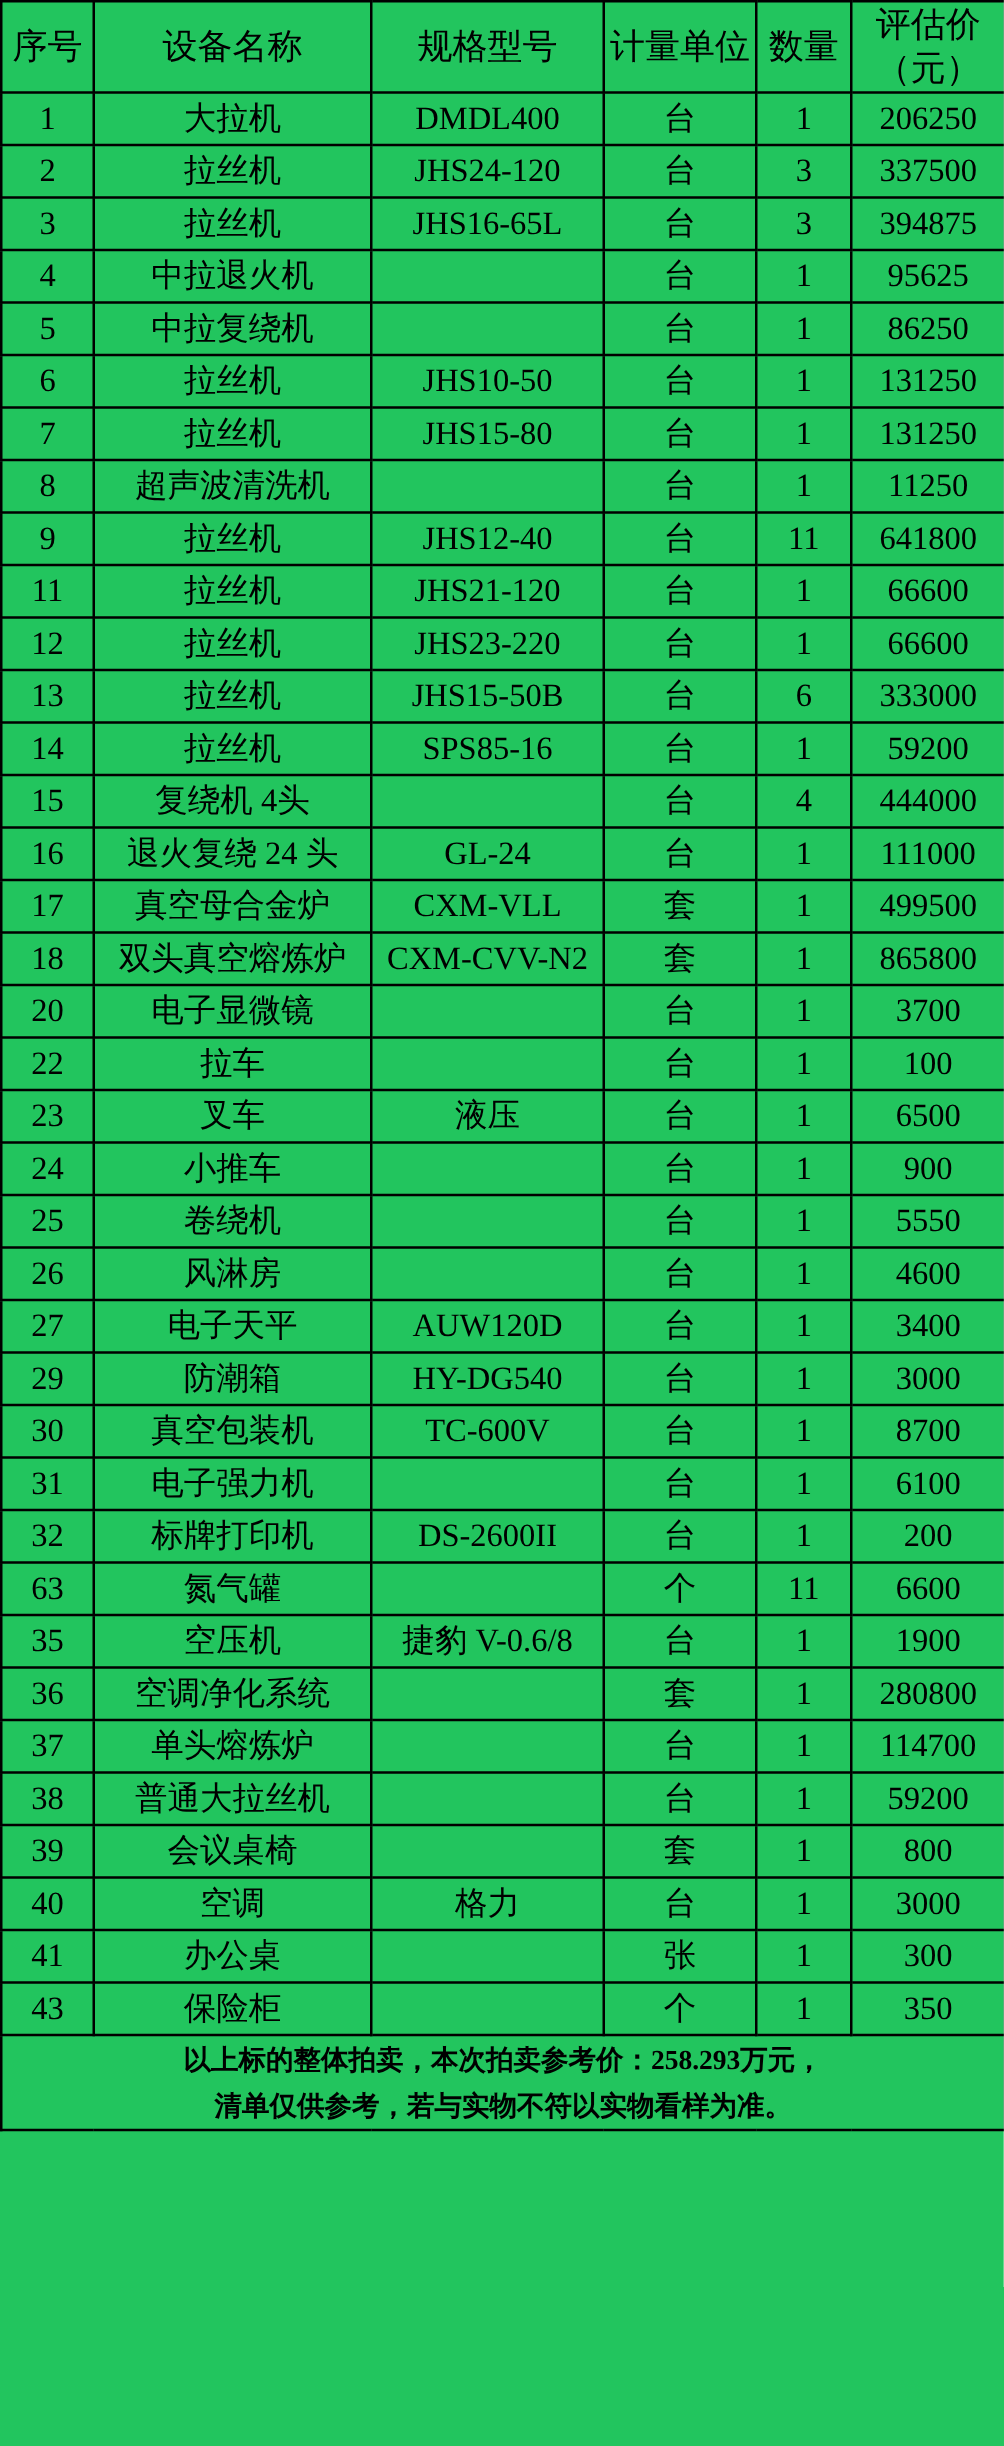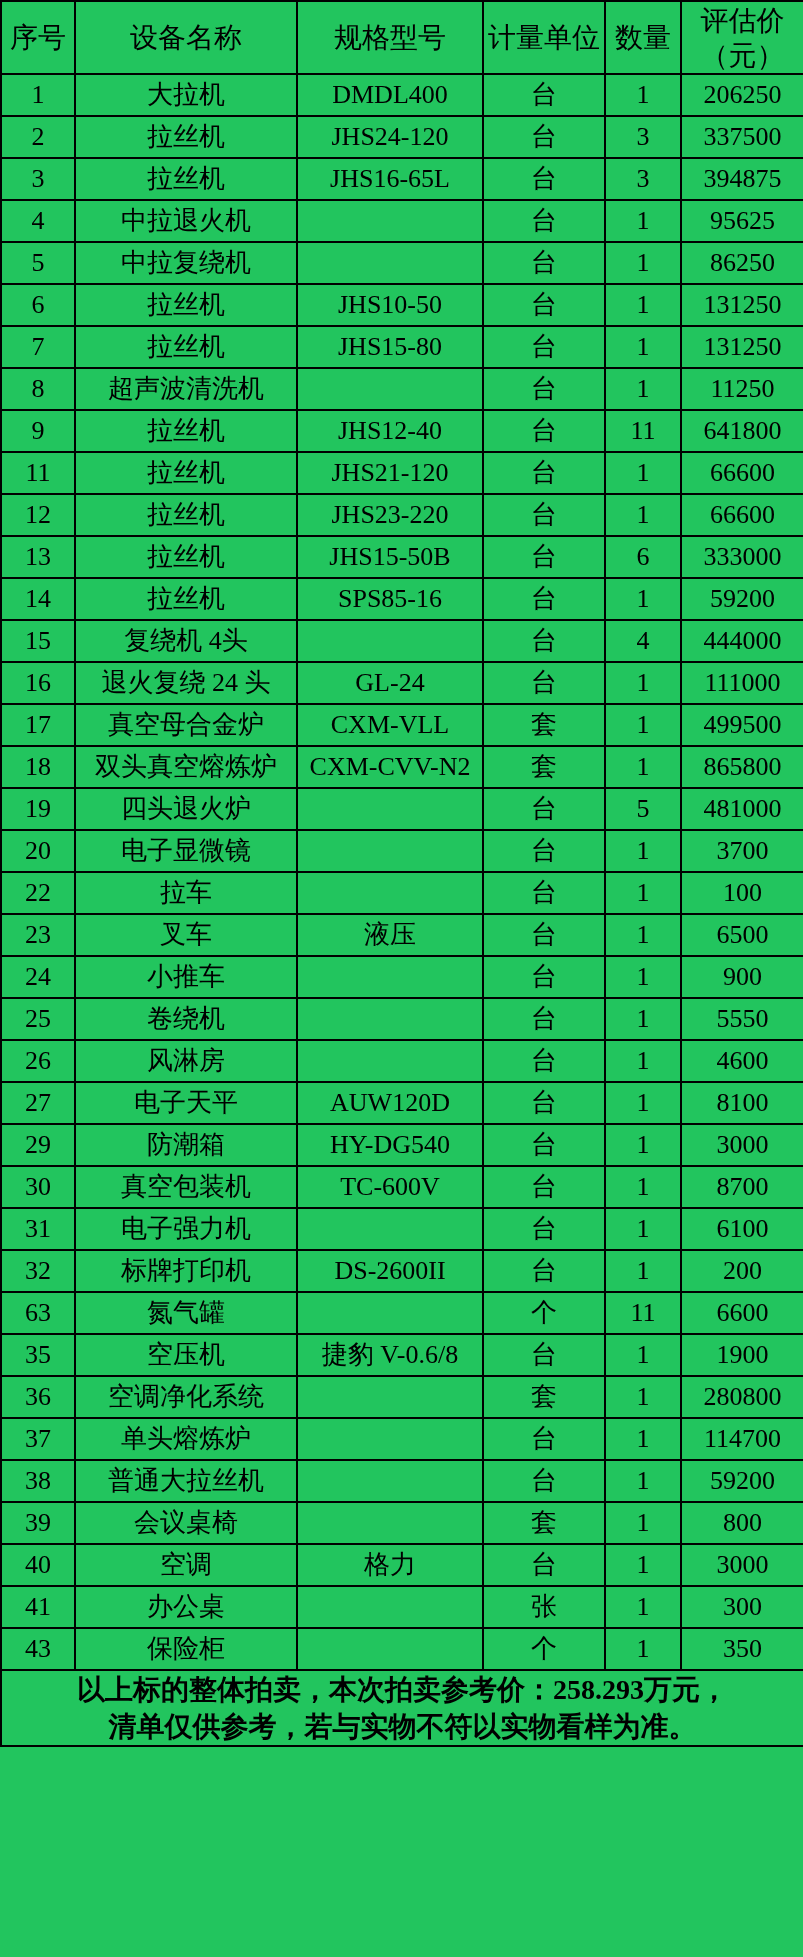--- a/index.html
+++ b/index.html
@@ -36,21 +36,21 @@
     line-height: 1.25;
   }
   tbody tr { height: 42px; }
   tbody td {
     font-size: 26px;
     line-height: 1.0;
     white-space: nowrap;
   }
   tfoot tr { height: 76px; }
   tfoot td {
-    font-size: 28px;
+    font-size: 22px;
     font-weight: bold;
     line-height: 37px;
   }
 </style>
 </head>
 <body>
 
 <div class="page">
   <table class="equip-table">
     <colgroup>
@@ -203,28 +203,20 @@
         </tr>
         <tr>
           <td>18</td>
           <td>双头真空熔炼炉</td>
           <td>CXM-CVV-N2</td>
           <td>套</td>
           <td>1</td>
           <td>865800</td>
         </tr>
         <tr>
-          <td>19</td>
-          <td>四头退火炉</td>
-          <td></td>
-          <td>台</td>
-          <td>5</td>
-          <td>481000</td>
-        </tr>
-        <tr>
           <td>20</td>
           <td>电子显微镜</td>
           <td></td>
           <td>台</td>
           <td>1</td>
           <td>3700</td>
         </tr>
         <tr>
           <td>22</td>
           <td>拉车</td>
@@ -264,21 +256,21 @@
           <td>台</td>
           <td>1</td>
           <td>4600</td>
         </tr>
         <tr>
           <td>27</td>
           <td>电子天平</td>
           <td>AUW120D</td>
           <td>台</td>
           <td>1</td>
-          <td>8100</td>
+          <td>3400</td>
         </tr>
         <tr>
           <td>29</td>
           <td>防潮箱</td>
           <td>HY-DG540</td>
           <td>台</td>
           <td>1</td>
           <td>3000</td>
         </tr>
         <tr>

